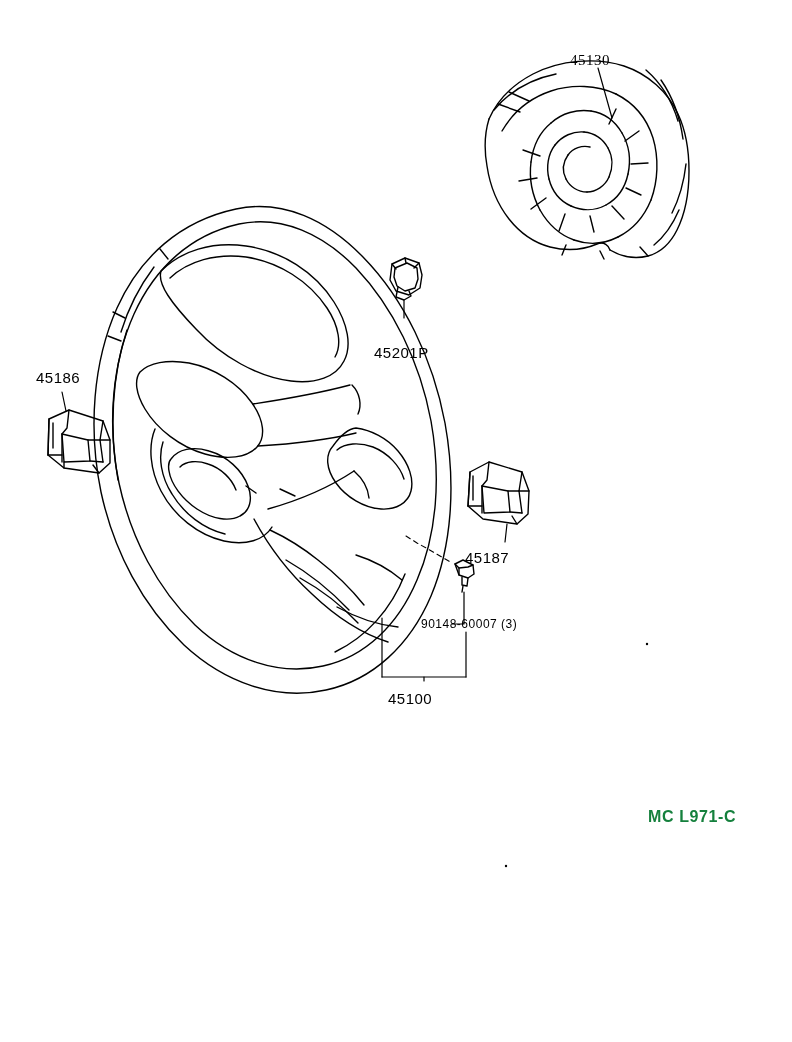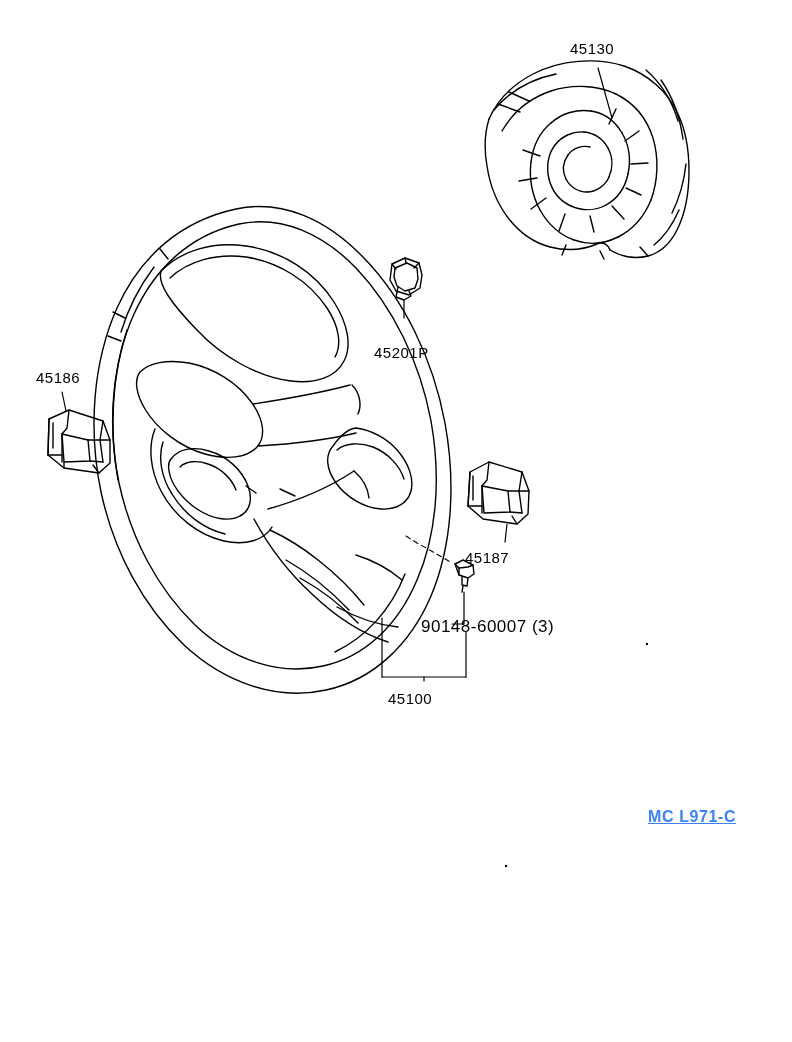--- a/index.html
+++ b/index.html
@@ -28,31 +28,30 @@
   }
   .label {
     position: absolute;
     font-family: "Liberation Sans", sans-serif;
     font-size: 15px;
     letter-spacing: 0.5px;
     color: #000000;
     white-space: nowrap;
   }
   .label.small {
-    font-size: 17px;
+    font-size: 12px;
   }
   .footer-code {
     position: absolute;
     font-family: "Liberation Sans", sans-serif;
     font-size: 16px;
     font-weight: bold;
     letter-spacing: 0.6px;
-    color: #3b82f6;
+    color: #15803d;
     white-space: nowrap;
-    text-decoration: underline;
   }
 </style>
 </head>
 <body>
 
 <div id="diagram-root">
 
   <svg class="art" viewBox="0 0 792 1042" xmlns="http://www.w3.org/2000/svg">
     <g fill="none" stroke="#000000" stroke-width="1.4" stroke-linecap="round" stroke-linejoin="round">
 
@@ -258,21 +257,21 @@
         <path d="M466 632 L 466 677"></path>
         <path d="M382 677 L 466 677"></path>
         <path d="M424 677 L 424 681"></path>
       </g>
 
       <circle cx="647" cy="644" r="1.2" fill="#000000" stroke="none"></circle>
       <circle cx="506" cy="866" r="1.2" fill="#000000" stroke="none"></circle>
     </g>
   </svg>
 
-  <div class="label" style="left:570px; top:40px;">45130</div>
+  <div class="label" style="left:570px; top:52px;font-family:Liberation Serif, serif;">45130</div>
 
   <div class="label" style="left:374px; top:344px;">45201P</div>
 
   <div class="label" style="left:36px; top:369px;">45186</div>
 
   <div class="label" style="left:465px; top:549px;">45187</div>
 
   <div class="label small" style="left:421px; top:617px;">90148-60007 (3)</div>
 
   <div class="label" style="left:388px; top:690px;">45100</div>

